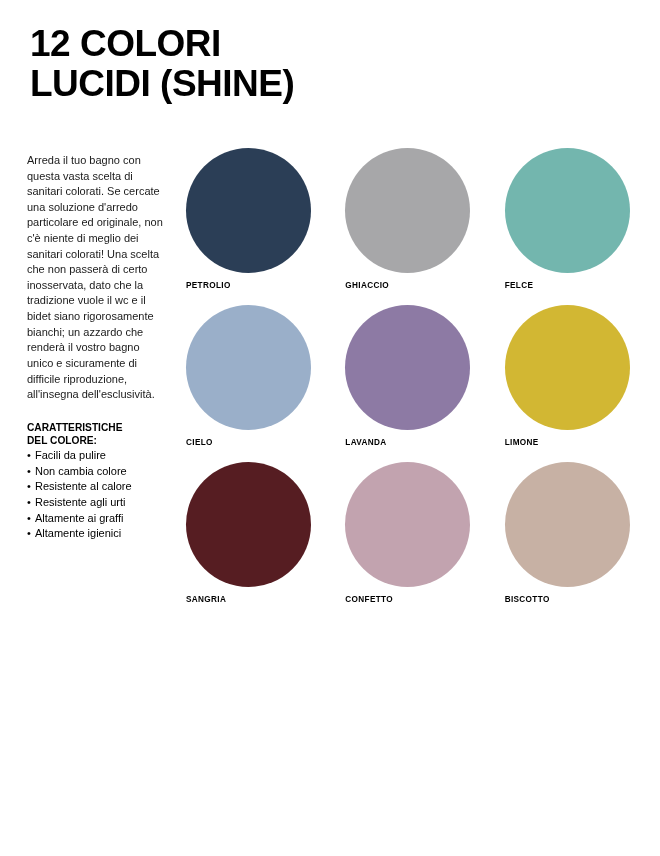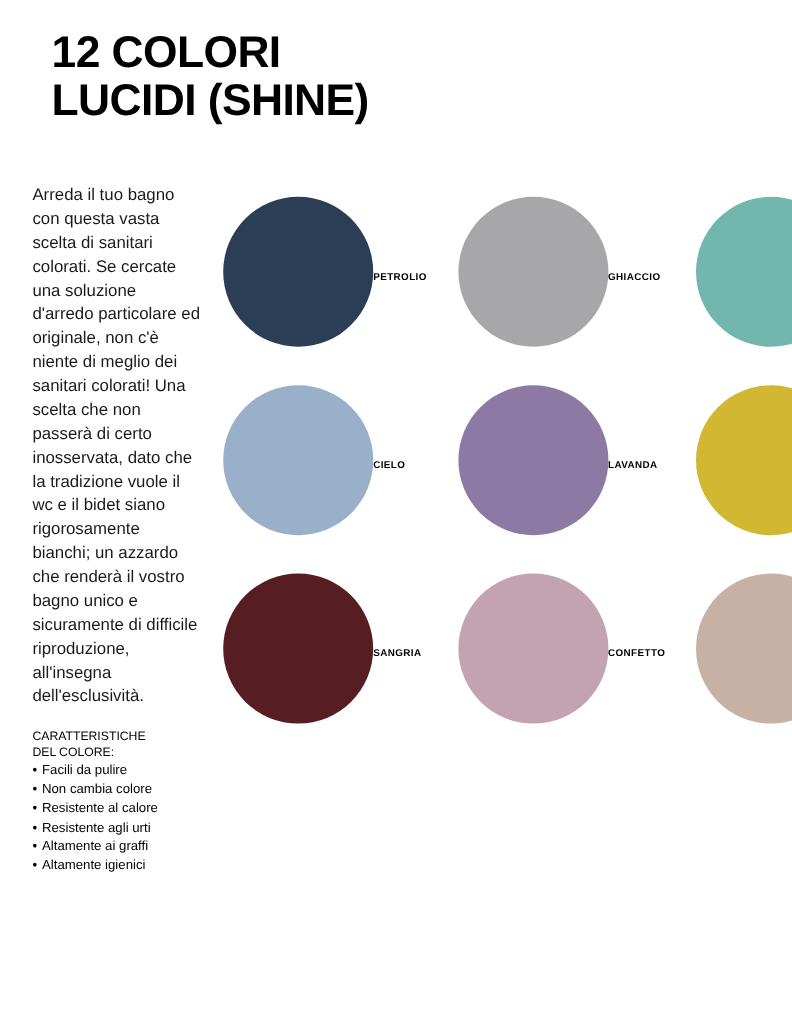--- a/index.html
+++ b/index.html
@@ -22,46 +22,45 @@
     position: absolute;
     left: 30px;
     top: 24px;
     width: 420px;
     font-size: 37px;
     font-weight: bold;
     line-height: 1.07;
     letter-spacing: -0.5px;
     color: #000000;
     text-transform: uppercase;
-    margin-left: 13px;
   }
   .page-title .title-line { display: block; white-space: nowrap; }
 
   
   .left-column {
     position: absolute;
     left: 27px;
     top: 153px;
     width: 140px;
   }
 
   .intro-paragraph {
-    font-size: 14px;
+    font-size: 11px;
     line-height: 1.42;
     color: #1a1a1a;
     text-align: left;
   }
 
   .features-block {
     margin-top: 18px;
   }
 
   .features-heading {
     font-size: 10.2px;
-    font-weight: normal;
+    font-weight: bold;
     line-height: 1.28;
     color: #000000;
     text-transform: uppercase;
   }
   .features-heading .heading-line { display: block; }
 
   .features-list {
     list-style: none;
     margin-top: 1px;
   }
@@ -85,21 +84,22 @@
     width: 452px;
     display: grid;
     grid-template-columns: repeat(3, 1fr);
     grid-auto-rows: 157px;
     column-gap: 26px;
     row-gap: 0px;
   }
 
   .swatch-cell {
     display: flex;
-    align-items: center;
+    flex-direction: column;
+    align-items: flex-start;
   }
 
   .swatch-circle {
     width: 125px;
     height: 125px;
     border-radius: 50%;
     flex: 0 0 auto;
   }
 
   .swatch-label {

